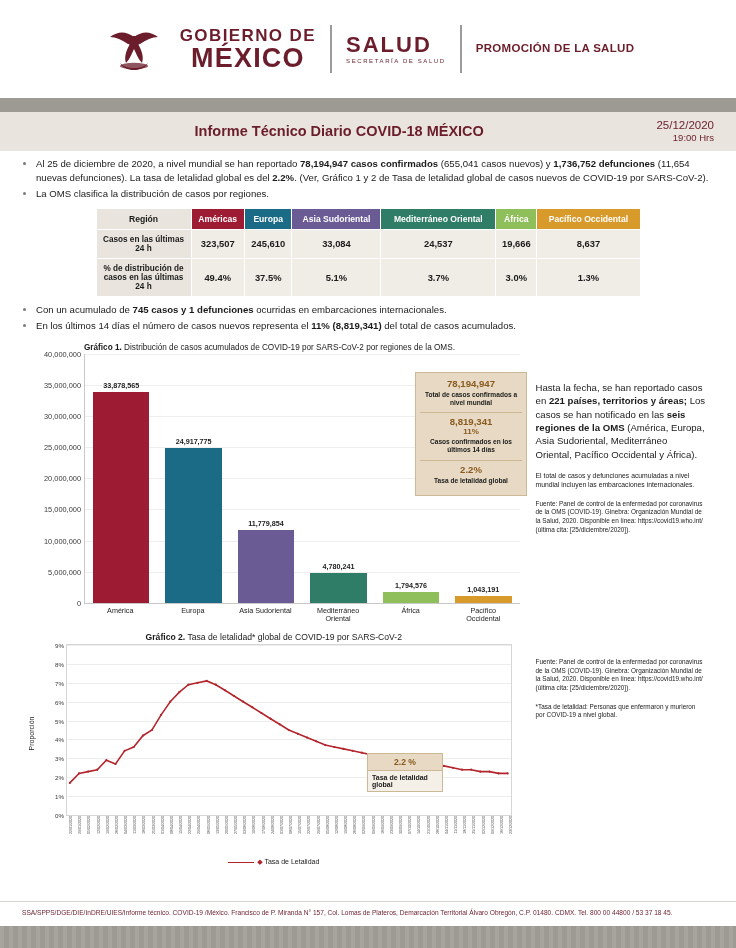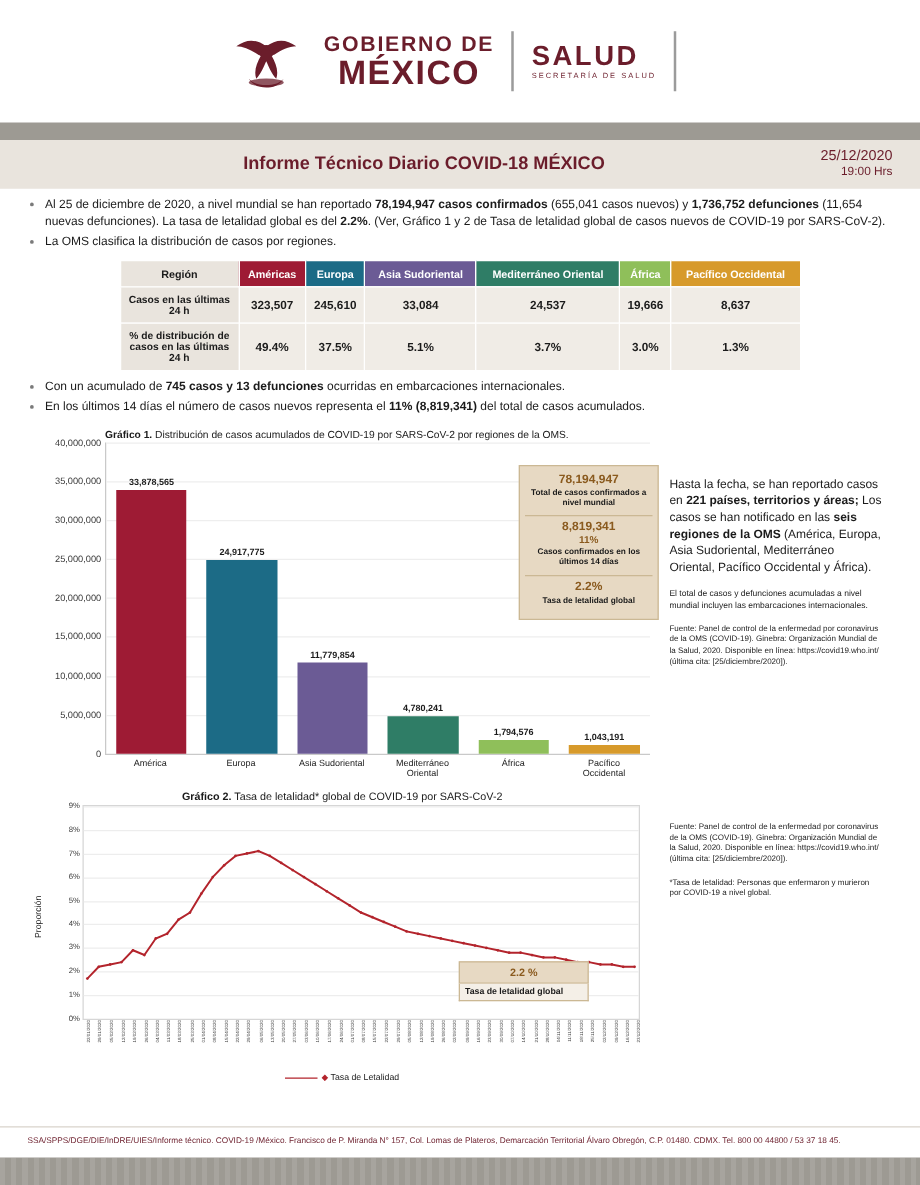--- a/index.html
+++ b/index.html
@@ -206,22 +206,22 @@
     transform-origin: left top;
     transform: rotate(-90deg) translate(-100%, 0);
     white-space: nowrap;
   }
   .legend2 {
     text-align: center; font-size: 7px; margin-top: 2px;
   }
   .legend2 .ln { display:inline-block; width:26px; height:0; border-top: 1.4px solid #b3242c; vertical-align: middle; margin-right:3px;}
   .legend2 .mk { color:#b3242c; font-size:7px; }
   .cfr-box {
-    position: absolute; left: 300px; top: 124px;
-    width: 104px; text-align:center;
+    position: absolute; left: 300px; top: 108px;
+    width: 76px; text-align:center;
   }
   .cfr-box .v {
     background: #e7d9c3; border: 1px solid #cbb894;
     font-size: 8.6px; font-weight: bold; color: #8a5a1e; padding: 3px 0;
   }
   .cfr-box .c {
     background: #f4efe7; border: 1px solid #cbb894; border-top: none;
     font-size: 7px; font-weight: bold; padding: 3px 4px; text-align: left;
   }
   
@@ -261,20 +261,21 @@
       <div class="l1">GOBIERNO DE</div>
       <div class="l2">MÉXICO</div>
     </div>
     <div class="vbar"></div>
     <div class="salud">
       <div class="s1">SALUD</div>
       <div class="s2">SECRETARÍA DE SALUD</div>
     </div>
     <div class="vbar"></div>
     <div class="subsec">
+      <div>PROMOCIÓN DE LA SALUD</div>
     </div>
   </div>
 </div>
 <div class="headbar-strip"></div>
 
 <div class="titleband">
   <div class="t">Informe Técnico Diario COVID-18 MÉXICO</div>
   <div class="d">
     <div>25/12/2020</div>
     <div class="hr">19:00 Hrs</div>
@@ -316,21 +317,21 @@
         <td>37.5%</td>
         <td>5.1%</td>
         <td>3.7%</td>
         <td>3.0%</td>
         <td>1.3%</td>
       </tr>
     </tbody>
   </table>
 
   <ul class="bullets">
-    <li><span>Con un acumulado de </span><span class="b">745 casos y 13 defunciones</span><span> ocurridas en embarcaciones internacionales.</span></li>
+    <li><span>Con un acumulado de </span><span class="b">745 casos y 1 defunciones</span><span> ocurridas en embarcaciones internacionales.</span></li>
     <li><span>En los últimos 14 días el número de casos nuevos representa el </span><span class="b">11% (8,819,341)</span><span> del total de casos acumulados.</span></li>
   </ul>
 
   <div class="chartwrap">
     <div class="chart1">
       <div class="chart-caption">
         <span class="cb">Gráfico 1.</span>
         <span>Distribución de casos acumulados de COVID-19 por SARS-CoV-2 por regiones de la OMS.</span>
       </div>
 

